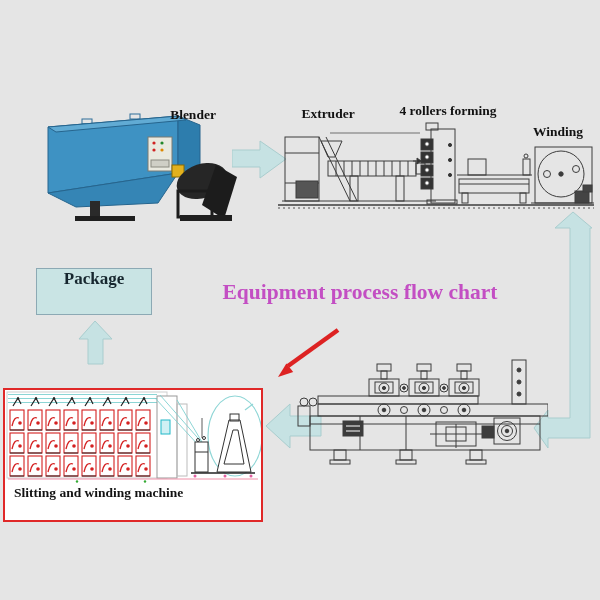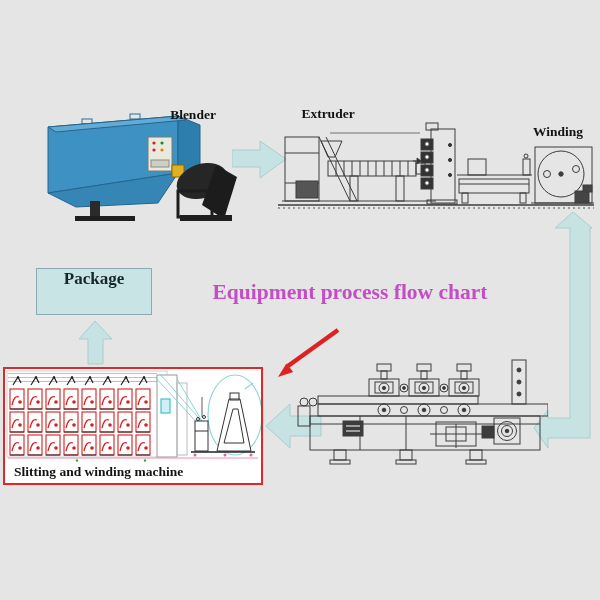--- a/index.html
+++ b/index.html
@@ -111,46 +111,47 @@
       <rect x="307" y="82" width="9" height="7" fill="#444"></rect>
       <line x1="255" y1="100" x2="318" y2="100"></line>
 
       <line x1="2" y1="102" x2="318" y2="102" stroke-width="1.4"></line>
       <line x1="2" y1="105" x2="318" y2="105" stroke-dasharray="2 3" stroke-width="0.9"></line>
     </g>
   </svg>
 
   <div class="mlabel" style="left:153px;top:107px;width:80px">Blender</div>
   <div class="mlabel" style="left:283px;top:106px;width:90px">Extruder</div>
+  <div class="mlabel" style="left:383px;top:103px;width:130px">4 rollers forming</div>
   <div class="mlabel" style="left:518px;top:124px;width:80px">Winding</div>
 
   <svg class="abs flow-arrow" style="left:528px;top:205px" width="72" height="250" viewBox="0 0 72 250">
     <polygon points="45,7 64,23 62,23 62,233 20,233 20,243 6,223 20,205 20,213 42,213 42,23 27,23"></polygon>
   </svg>
 
-  <div class="title" style="left:185px;top:280px;width:330px">Equipment process flow chart</div>
+  <div class="title" style="left:195px;top:280px;width:330px">Equipment process flow chart</div>
 
   <svg class="abs" style="left:258px;top:318px" width="92" height="66" viewBox="0 0 92 66">
     <line x1="80" y1="12" x2="30" y2="48" stroke="#dd2222" stroke-width="4.5"></line>
     <polygon points="20,59 28.4,45.4 35.2,54" fill="#dd2222"></polygon>
   </svg>
 
   <div class="pkg" style="left:36px;top:268px;width:116px;height:47px">
     <span>Package</span>
   </div>
 
   <svg class="abs flow-arrow" style="left:76px;top:320px" width="40" height="45" viewBox="0 0 40 45">
     <polygon points="19,1 36,19 27,19 27,44 12,44 12,19 3,19"></polygon>
   </svg>
 
   <svg class="abs flow-arrow" style="left:265px;top:402px" width="58" height="48" viewBox="0 0 58 48">
     <polygon points="1,24 25,2 25,14 56,14 56,34 25,34 25,46"></polygon>
   </svg>
 
-  <div class="redbox" style="left:3px;top:367px;width:260px;height:118px">
+  <div class="redbox" style="left:3px;top:388px;width:260px;height:134px">
     <svg style="position:absolute;left:0;top:0" width="256" height="96" viewBox="0 0 256 96">
       <defs>
         <g id="st">
           <rect x="0" y="0" width="14" height="20" fill="#fff" stroke="#d42020" stroke-width="1.1"></rect>
           <path d="M2,16 Q4,6 9,8" fill="none" stroke="#d42020" stroke-width="1.3"></path>
           <circle cx="10" cy="13" r="1.8" fill="#d42020"></circle>
           <line x1="0" y1="20" x2="14" y2="20" stroke="#333" stroke-width="1"></line>
         </g>
         <g id="br">
           <path d="M1,9 L6,1 L9,7" fill="none" stroke="#222" stroke-width="1.2"></path>

